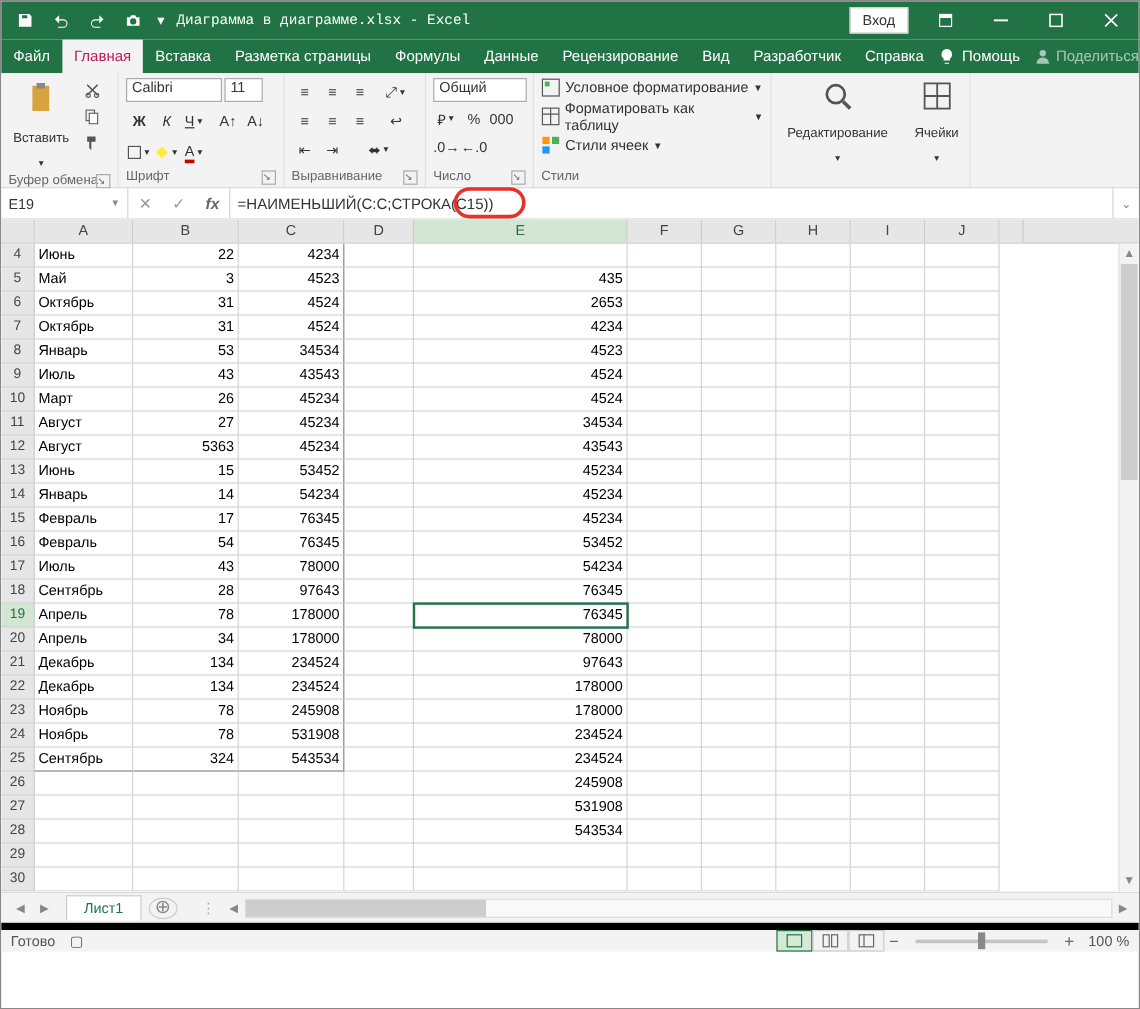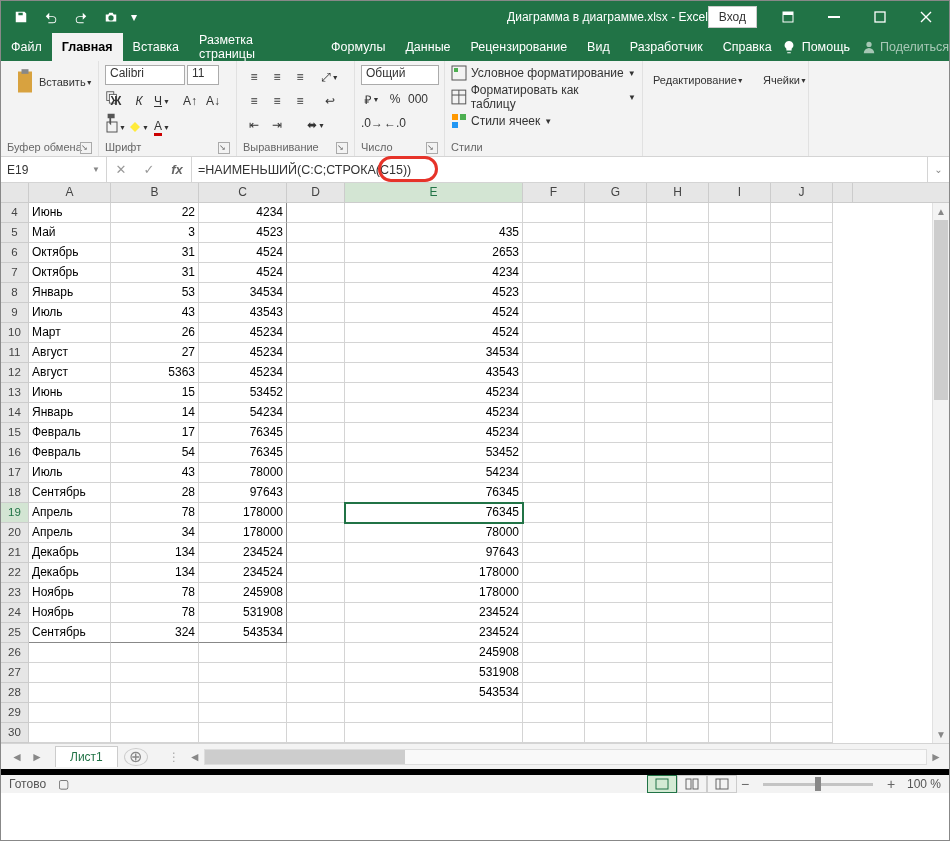--- a/index.html
+++ b/index.html
@@ -2,41 +2,41 @@
 <html><head>
 <meta charset="utf-8">
 <style>
 * { box-sizing: border-box; margin: 0; padding: 0; font-family: 'Segoe UI', Tahoma, sans-serif; }
 body { background: #fff; width: 950px; height: 841px; overflow: hidden; position: relative; border: 1px solid #888; }
 
 
 .titlebar { height: 32px; background: #217346; display: flex; align-items: center; color: #fff; font-size: 12px; }
 .titlebar .qat { display: flex; align-items: center; gap: 2px; padding: 0 6px; }
 .titlebar .qat-btn { width: 28px; height: 24px; display: flex; align-items: center; justify-content: center; fill: #fff; }
-.titlebar .title { flex: 1; text-align: right; }
+.titlebar .title { flex: 1; text-align: left; font-family: Liberation Mono, monospace; }
 .titlebar .win-controls { display: flex; }
 .titlebar .win-btn { width: 46px; height: 32px; display: flex; align-items: center; justify-content: center; fill: #fff; }
 .titlebar .signin { background: #fff; color: #333; height: 22px; padding: 0 10px; margin-right: 8px; border: 1px solid #ccc; display: flex; align-items: center; font-size: 12px; }
 
 
 .ribbon-tabs { height: 28px; background: #217346; display: flex; align-items: stretch; color: #fff; font-size: 12.5px; }
 .ribbon-tabs .tab { padding: 0 10px; display: flex; align-items: center; cursor: pointer; }
-.ribbon-tabs .tab.active { background: #f3f3f3; color: #000000; font-weight: bold; }
+.ribbon-tabs .tab.active { background: #f3f3f3; color: #be185d; }
 .ribbon-tabs .spacer { flex: 1; }
 .ribbon-tabs .help-group { display: flex; align-items: center; gap: 6px; padding-right: 12px; }
 .ribbon-tabs .bulb { fill: #fff; }
 .ribbon-tabs .share { opacity: .6; display: flex; align-items: center; gap: 4px; }
 
 
 .ribbon { height: 96px; background: #f3f3f3; border-bottom: 1px solid #d4d4d4; display: flex; }
 .rgroup { border-right: 1px solid #e1e1e1; padding: 4px 6px 0 6px; display: flex; flex-direction: column; justify-content: space-between; }
 .rgroup .controls { display: flex; gap: 4px; align-items: flex-start; }
 .rgroup .label { font-size: 11px; color: #666; text-align: left; padding: 2px 0 3px 0; position: relative; }
 .rgroup .label .launcher { position: absolute; right: 0; bottom: 2px; width: 12px; height: 12px; border: 1px solid #aaa; font-size: 8px; line-height: 10px; }
-.vbtn { display: flex; flex-direction: row; align-items: center; gap: 0; font-size: 11px; color: #333; padding: 2px 4px; }
+.vbtn { display: flex; flex-direction: column; align-items: center; gap: 12px; font-size: 11px; color: #333; padding: 2px 4px; }
 .vbtn svg { fill: #444; }
 .mini-col { display: flex; flex-direction: column; gap: 2px; }
 .mini-btn { width: 22px; height: 20px; display: flex; align-items: center; justify-content: center; fill: #555; }
 .font-row { display: flex; gap: 2px; align-items: center; }
 .font-sel { height: 20px; border: 1px solid #ababab; background: #fff; font-size: 12px; padding: 0 14px 0 4px; color: #333; position: relative; }
 .btn-row { display: flex; gap: 1px; margin-top: 2px; }
 .sq-btn { width: 22px; height: 20px; display: flex; align-items: center; justify-content: center; fill: #555; font-size: 12px; color: #333; border: 1px solid transparent; }
 .sq-btn .drop { font-size: 7px; margin-left: 1px; }
 .styles-col { display: flex; flex-direction: column; gap: 2px; font-size: 12px; color: #333; }
 .styles-row { display: flex; align-items: center; gap: 4px; }

